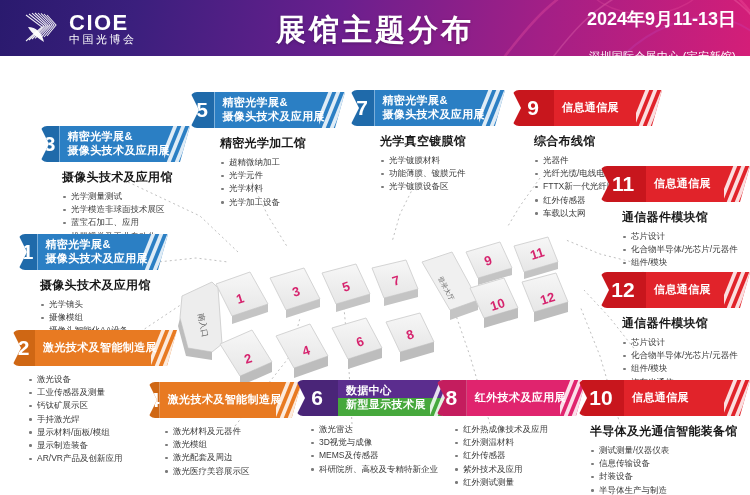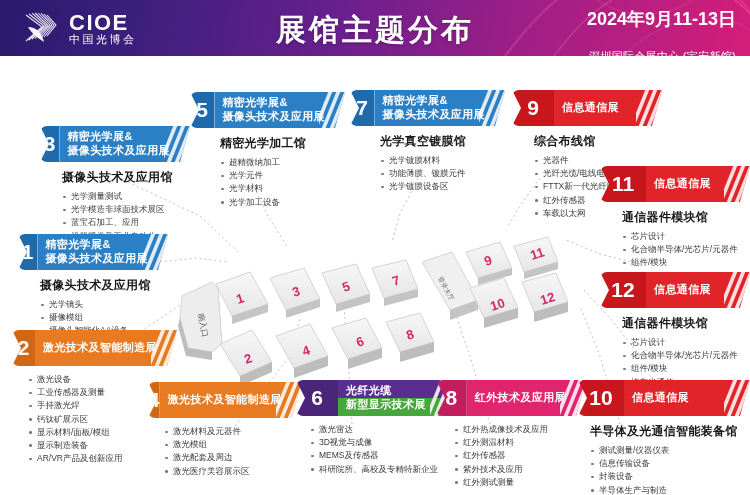--- a/index.html
+++ b/index.html
@@ -276,22 +276,22 @@
           <i style="right:3px"></i>
           <i style="right:11px"></i>
           <i style="right:19px"></i>
         </div>
     </div>
   </div>
   <div class="body" style="padding-left:16px">
     <ul>
       <li>激光设备</li>
       <li>工业传感器及测量</li>
+      <li>钙钛矿展示区</li>
       <li>手持激光焊</li>
-      <li>钙钛矿展示区</li>
       <li>显示材料/面板/模组</li>
       <li>显示制造装备</li>
       <li>AR/VR产品及创新应用</li>
     </ul>
   </div>
 </div>
 
 <div class="card pad-left2" style="left:190px; top:92px; width:155px;">
   <div class="ribbon">
     <div class="numbox" style="background:#1f6aaa;">5</div>
@@ -428,21 +428,21 @@
       <li>激光配套及周边</li>
       <li>激光医疗美容展示区</li>
     </ul>
   </div>
 </div>
 
 <div class="card" style="left:296px; top:380px; width:160px;">
   <div class="ribbon">
     <div class="numbox" style="background:#4a2578;">6</div>
     <div class="labelbox" style="background:linear-gradient(180deg,#5b2d8e 0%,#5b2d8e 50%,#46a83c 50%,#46a83c 100%); padding-right:22px;">
-      <div class="l">光纤光缆</div>
+      <div class="l">数据中心</div>
       <div class="l">新型显示技术展</div>
       <div class="stripes">
           <i style="right:3px"></i>
           <i style="right:11px"></i>
           <i style="right:19px"></i>
         </div>
     </div>
   </div>
   <div class="body" style="padding-left:14px">
     <ul>

